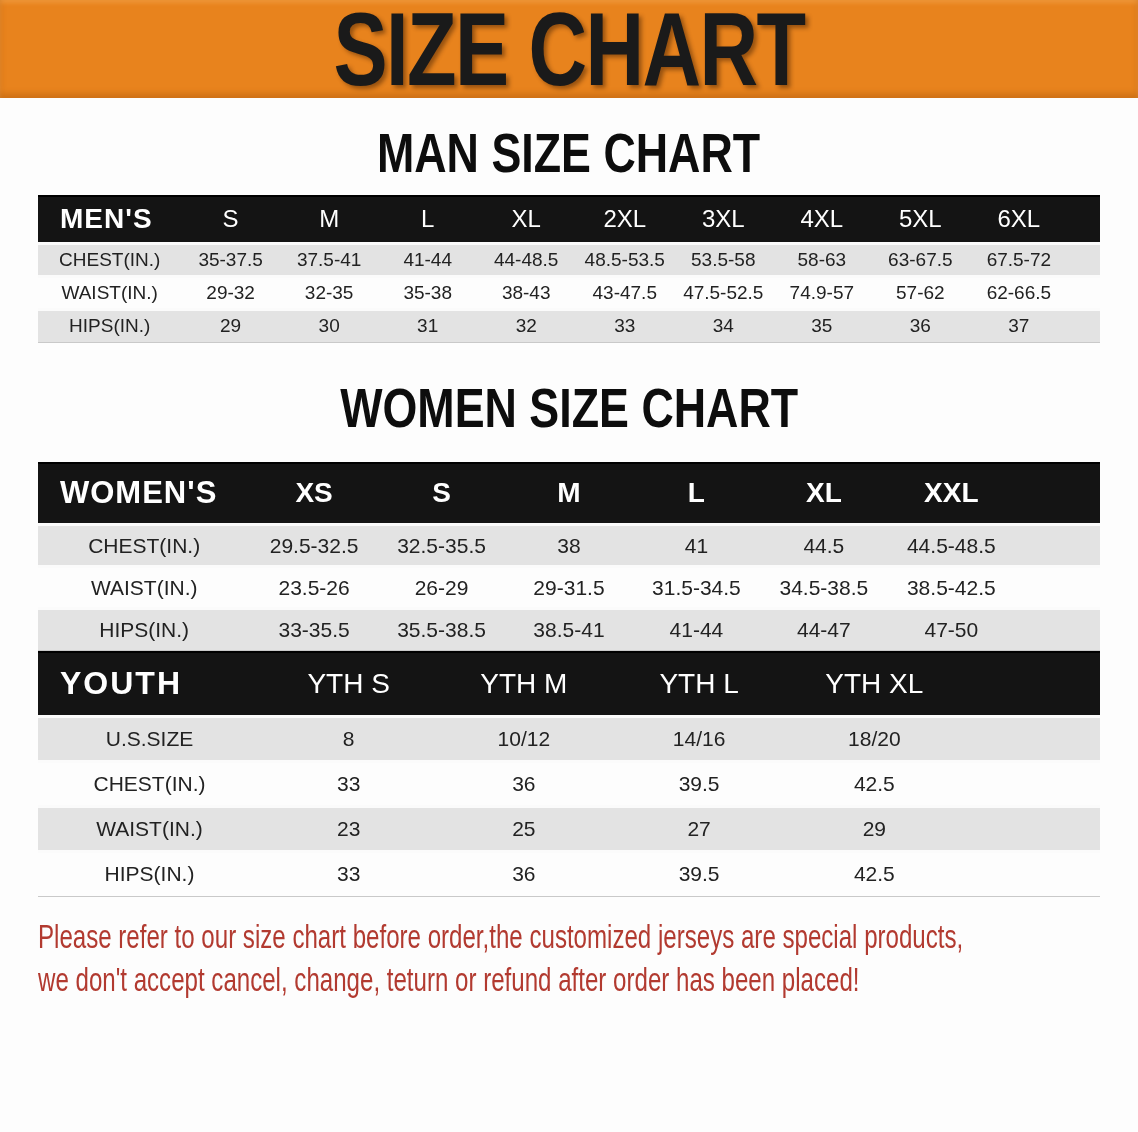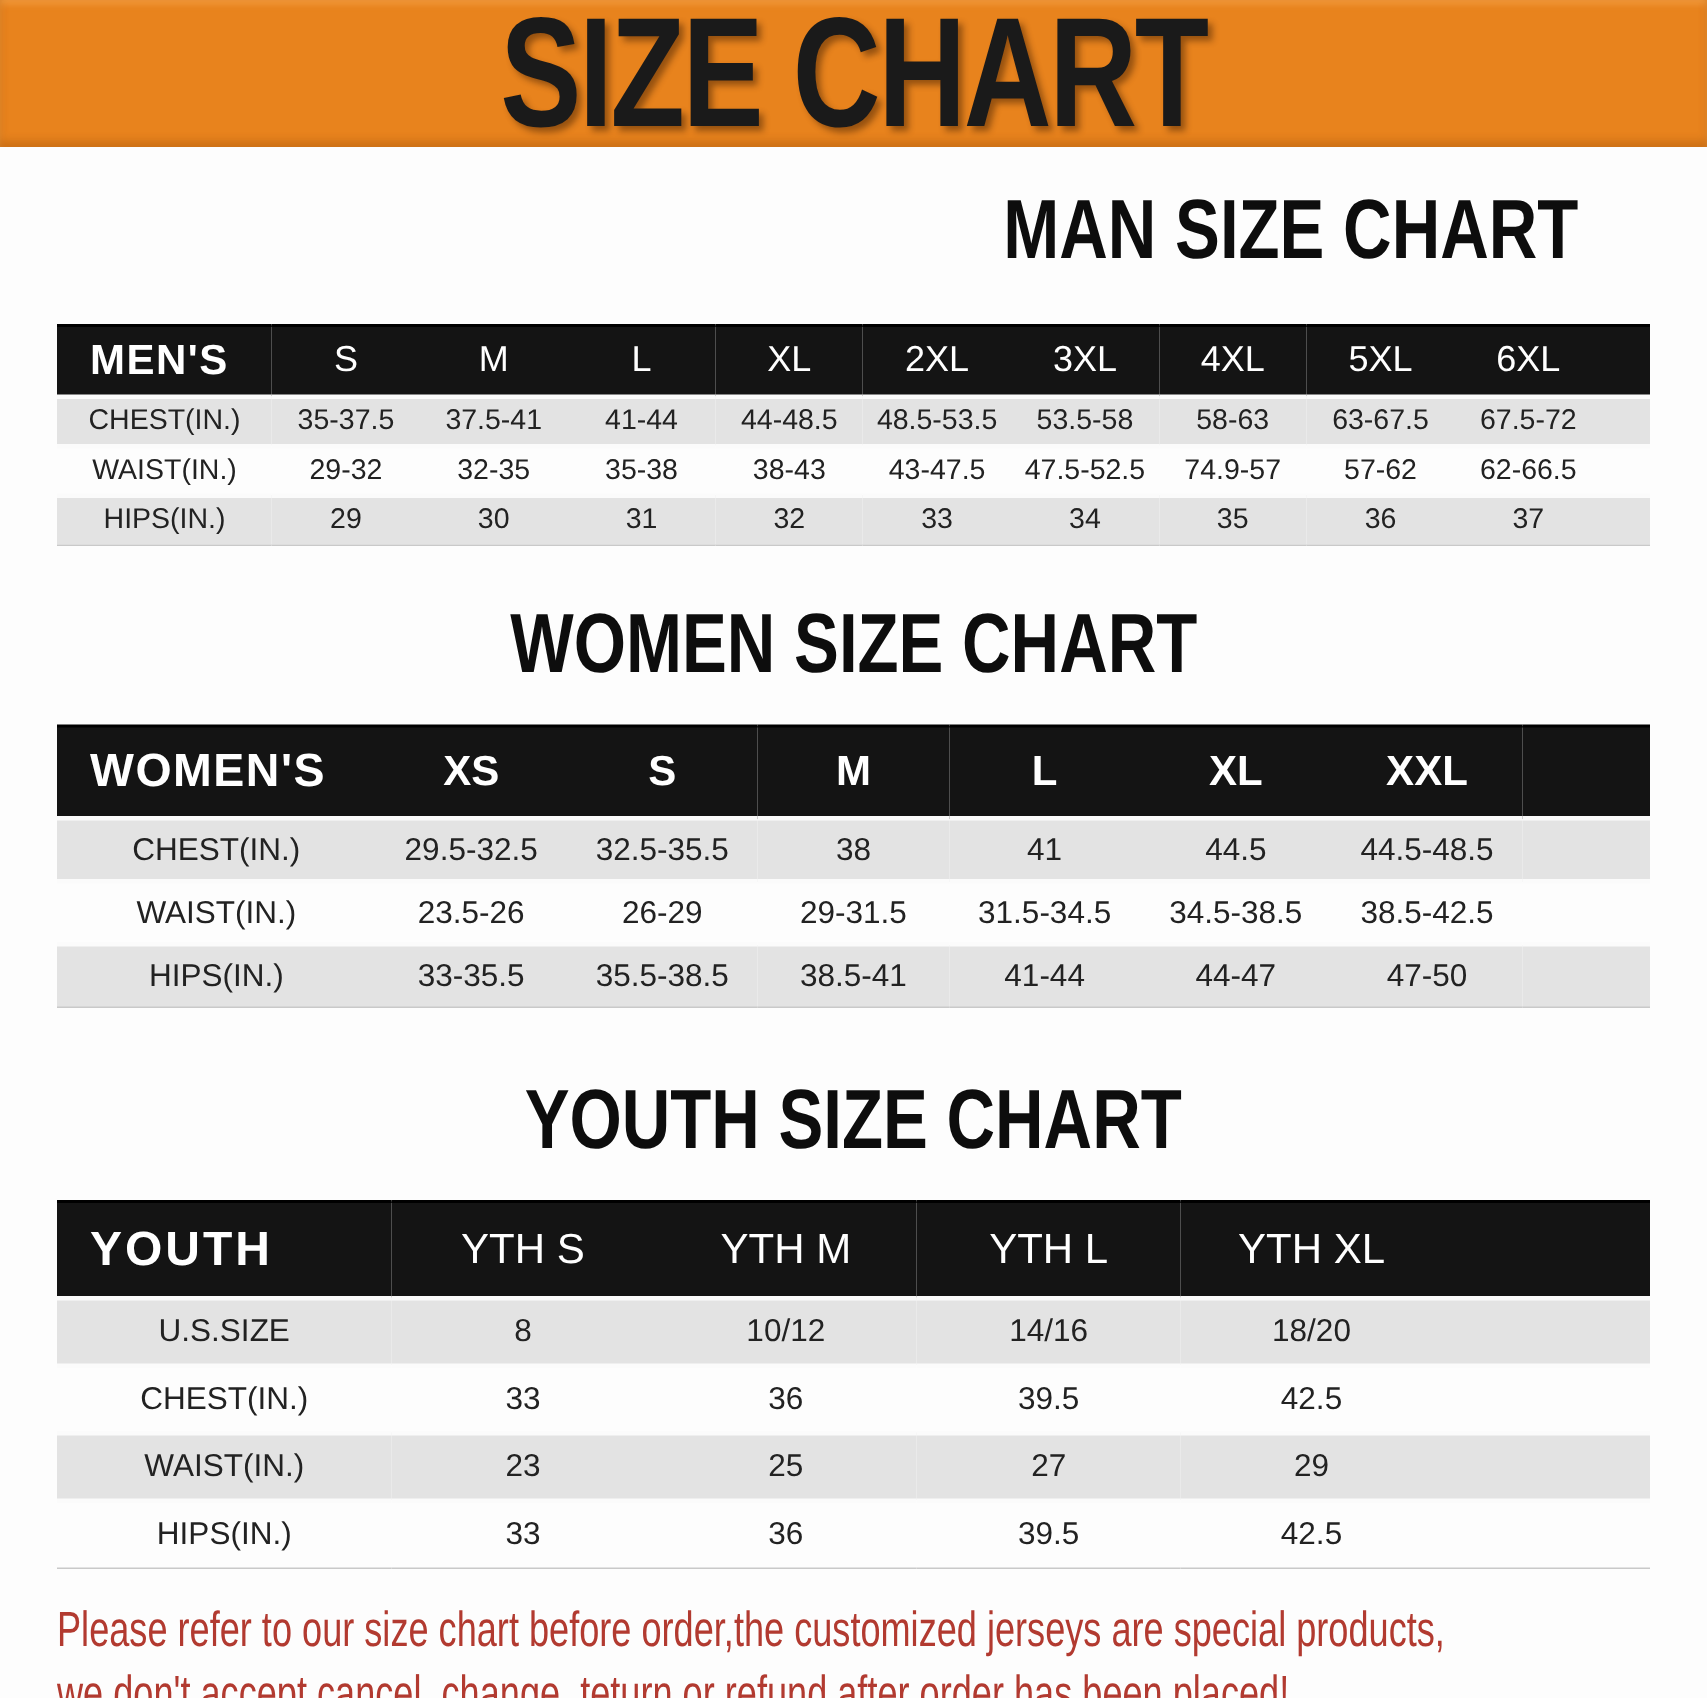--- a/index.html
+++ b/index.html
@@ -30,21 +30,21 @@
     letter-spacing:-2px;text-shadow:4px 3px 5px rgba(50,22,0,.45);
     white-space:nowrap;
   }
   
   main{padding:0 38px;}
   .section-heading{
     text-align:center;font-weight:700;font-size:56px;line-height:1;margin:0;
     color:#0d0d0d;
   }
   .condensed{display:inline-block;transform:scaleX(.8);transform-origin:center;white-space:nowrap;}
-  .sec-0 .section-heading{margin:27px 0 35px;text-align:right;}
+  .sec-0 .section-heading{margin:27px 0 14px;}
   .sec-1 .section-heading{margin:37px 0 26px;}
   .sec-2 .section-heading{margin:46px 0 26px;}
   
   .sizes-table{
     width:100%;border-collapse:collapse;table-layout:fixed;
     border-bottom:1px solid #c9c9c9;
   }
   .sizes-table thead tr{background:var(--head-bg);}
   .sizes-table th{
     color:var(--head-text);font-weight:400;text-align:center;vertical-align:middle;
@@ -219,21 +219,20 @@
               <td class="value-cell">38.5-41</td>
               <td class="value-cell">41-44</td>
               <td class="value-cell">44-47</td>
               <td class="value-cell">47-50</td>
               <td class="filler"></td>
             </tr>
           </tbody>
         </table>
       </section>
       <section class="size-section sec-2">
-        <h2 class="section-heading"><span class="condensed">YOUTH SIZE CHART</span></h2>
         <table class="sizes-table">
           <colgroup>
             <col class="label-col">
             <col class="data-col">
             <col class="data-col">
             <col class="data-col">
             <col class="data-col">
             <col class="filler-col">
           </colgroup>
           <thead>

